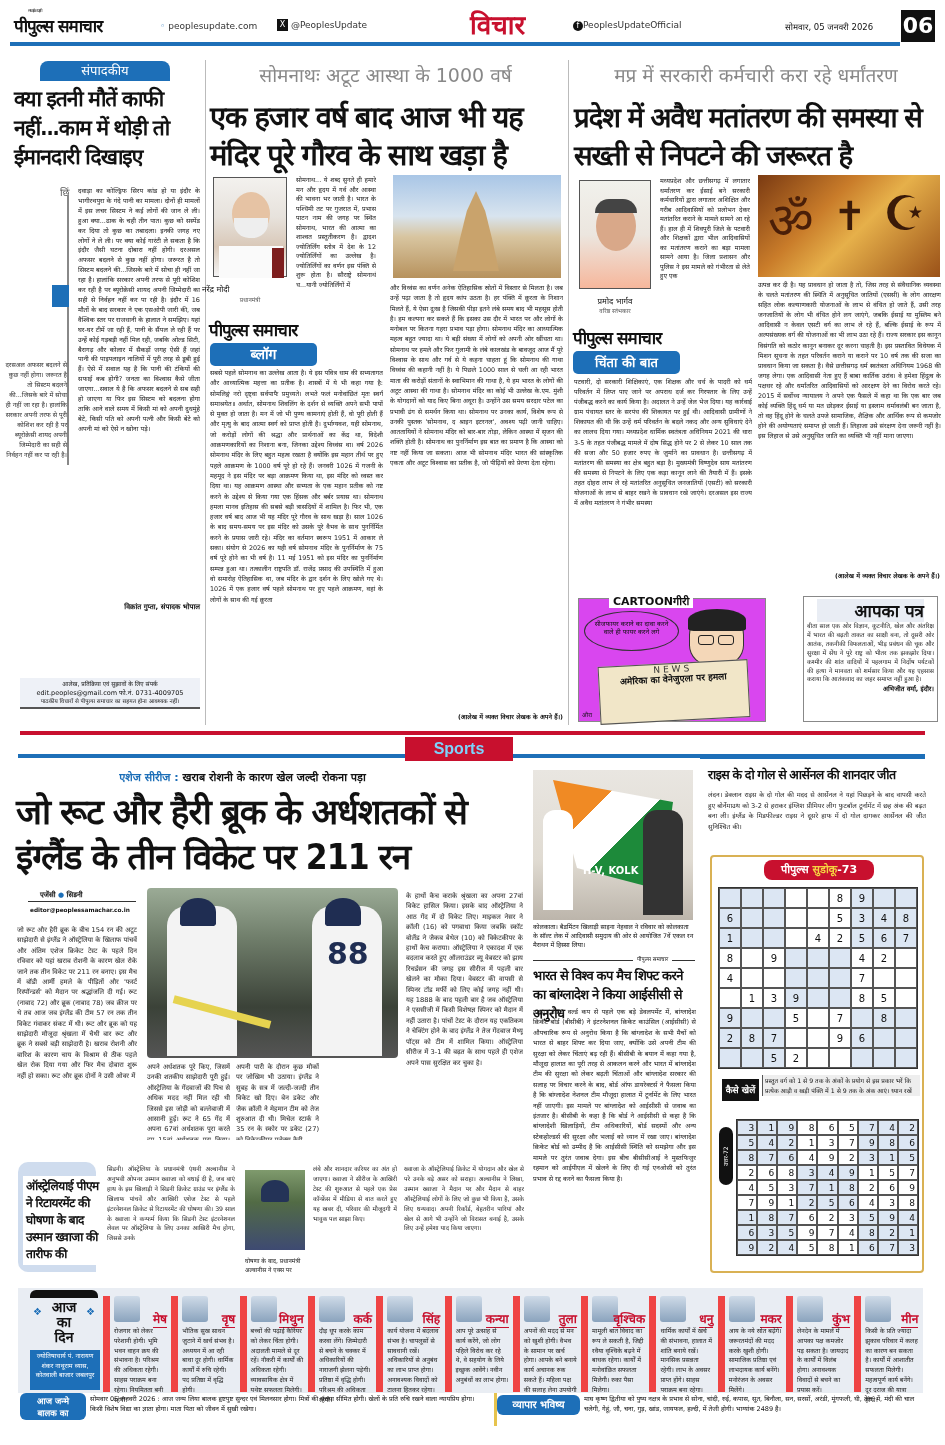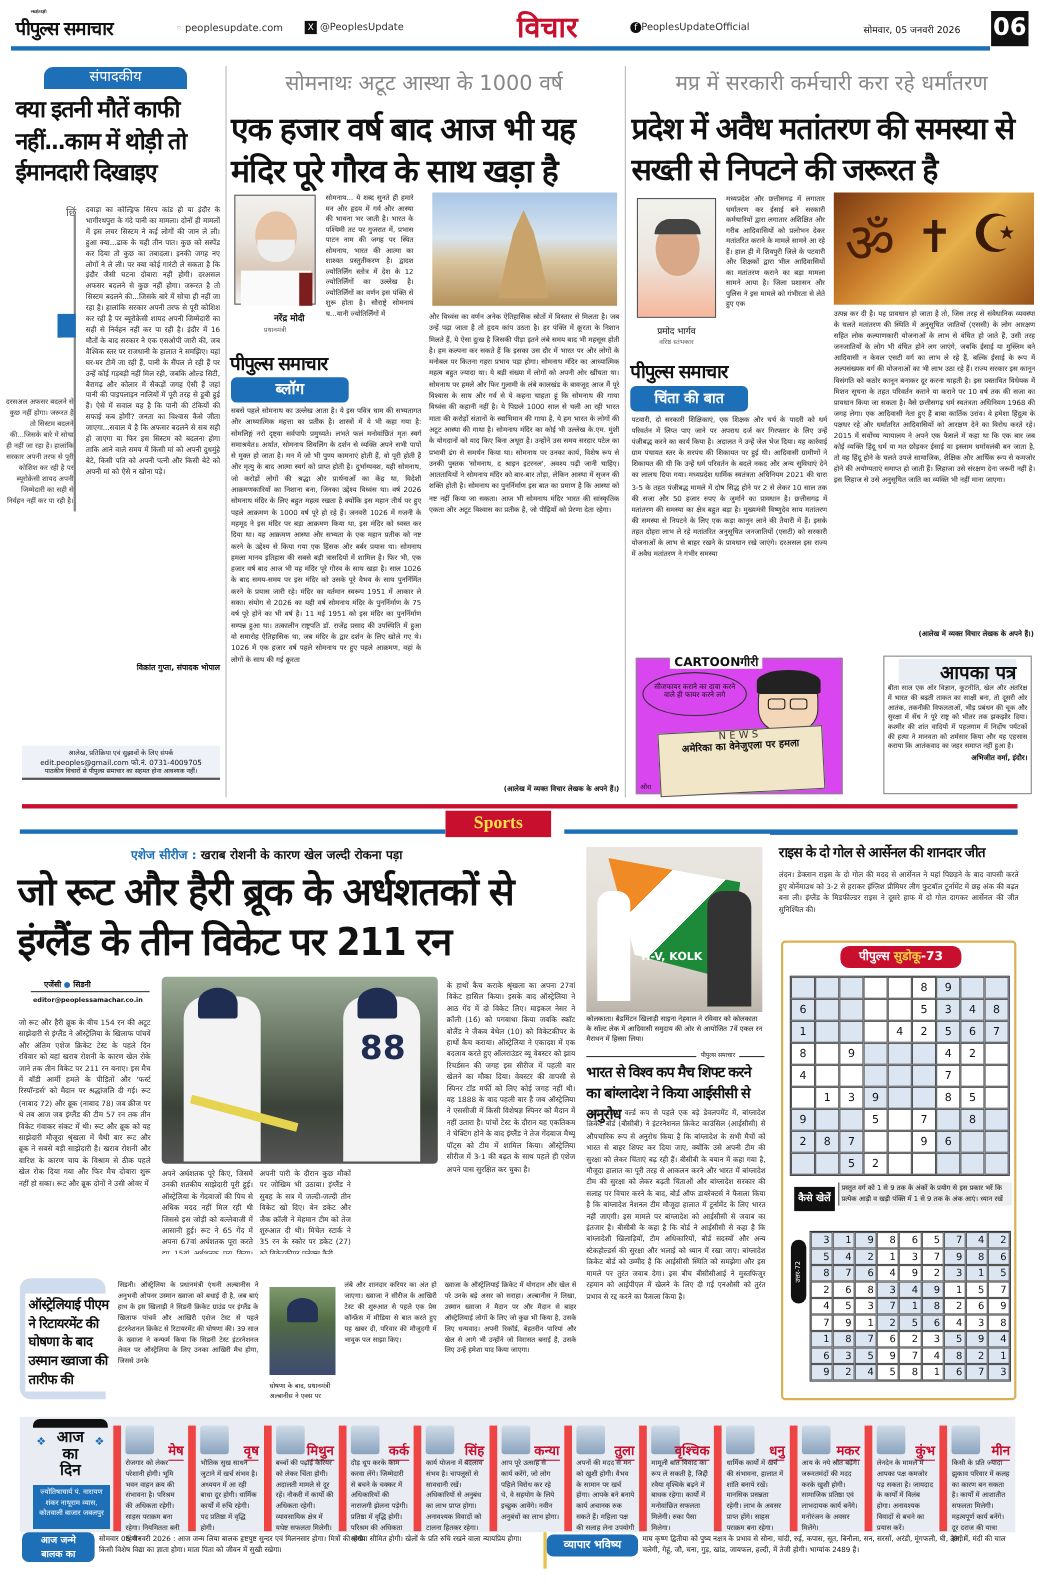--- a/index.html
+++ b/index.html
@@ -60,21 +60,21 @@
 <div class="abs" style="left:568px;top:60px;width:1px;height:665px;background:#bbb"></div>
 
 <div class="abs kicker" style="left:208px;top:62px;width:355px;font-size:19px">सोमनाथः अटूट आस्था के 1000 वर्ष</div>
 <div class="abs hd big" style="left:210px;top:98px;width:355px;font-size:29px;line-height:38px">एक हजार वर्ष बाद आज भी यह मंदिर पूरे गौरव के साथ खड़ा है</div>
 <div class="abs" style="left:213px;top:177px;width:74px;height:100px;border:1px solid #555;background:linear-gradient(180deg,#f3f1ee 0%,#e7e2dc 40%,#d9c8b8 70%,#f5f5f5 100%)">
   <div style="position:absolute;left:18px;top:14px;width:38px;height:44px;border-radius:50%;background:#e6c3a4"></div>
   <div style="position:absolute;left:20px;top:40px;width:34px;height:20px;border-radius:0 0 15px 15px;background:#eee"></div>
   <div style="position:absolute;left:5px;top:68px;width:64px;height:32px;background:#fafafa"></div>
   <div style="position:absolute;left:58px;top:70px;width:12px;height:30px;background:#7d1e1e"></div>
 </div>
-<div class="abs" style="left:226px;top:283px;width:74px;text-align:center;font-size:8px;font-weight:bold">नरेंद्र मोदी</div>
+<div class="abs" style="left:202px;top:283px;width:74px;text-align:left;font-size:8px;font-weight:normal">नरेंद्र मोदी</div>
 <div class="abs" style="left:213px;top:296px;width:74px;text-align:center;font-size:6px;color:#555">प्रधानमंत्री</div>
 <div class="abs txt" style="left:296px;top:176px;width:80px;height:192px;line-height:9.5px">सोमनाथ... ये शब्द सुनते ही हमारे मन और हृदय में गर्व और आस्था की भावना भर जाती है। भारत के पश्चिमी तट पर गुजरात में, प्रभास पाटन नाम की जगह पर स्थित सोमनाथ, भारत की आत्मा का शाश्वत प्रस्तुतीकरण है। द्वादश ज्योतिर्लिंग स्तोत्र में देश के 12 ज्योतिर्लिंगों का उल्लेख है। ज्योतिर्लिंगों का वर्णन इस पंक्ति से शुरू होता है। सौराष्ट्रे सोमनाथं च...यानी ज्योतिर्लिंगों में</div>
 <div class="abs" style="left:209px;top:318px;font-size:17px;font-weight:bold;letter-spacing:-1px">पीपुल्स समाचार</div>
 <div class="abs" style="left:210px;top:343px;width:107px;height:23px;background:#1d6fb8;border-radius:5px;color:#fff;font-size:14px;font-weight:bold;text-align:center;line-height:23px">ब्लॉग</div>
 <div class="abs ph" style="left:393px;top:175px;width:168px;height:103px;background:linear-gradient(180deg,#a9c6e6 0%,#d8e4ef 40%,#d8c5a0 60%,#b7925d 100%)">
   <div style="position:absolute;left:60px;top:16px;width:46px;height:80px;background:#c9a36c;clip-path:polygon(50% 0,70% 25%,85% 60%,100% 100%,0 100%,15% 60%,30% 25%)"></div>
 </div>
 <div class="abs txt" style="left:210px;top:368px;width:173px;height:357px;line-height:10.3px">सबसे पहले सोमनाथ का उल्लेख आता है। ये इस पवित्र धाम की सभ्यतागत और आध्यात्मिक महत्ता का प्रतीक है। शास्त्रों में ये भी कहा गया है: सोमलिङ्गं नरो दृष्ट्वा सर्वपापैः प्रमुच्यते। लभते फलं मनोवांछितं मृतः स्वर्गं समाश्रयेत॥ अर्थात, सोमनाथ शिवलिंग के दर्शन से व्यक्ति अपने सभी पापों से मुक्त हो जाता है। मन में जो भी पुण्य कामनाएं होती हैं, वो पूरी होती हैं और मृत्यु के बाद आत्मा स्वर्ग को प्राप्त होती है। दुर्भाग्यवश, यही सोमनाथ, जो करोड़ों लोगों की श्रद्धा और प्रार्थनाओं का केंद्र था, विदेशी आक्रमणकारियों का निशाना बना, जिनका उद्देश्य विध्वंस था। वर्ष 2026 सोमनाथ मंदिर के लिए बहुत महत्व रखता है क्योंकि इस महान तीर्थ पर हुए पहले आक्रमण के 1000 वर्ष पूरे हो रहे हैं। जनवरी 1026 में गजनी के महमूद ने इस मंदिर पर बड़ा आक्रमण किया था, इस मंदिर को ध्वस्त कर दिया था। यह आक्रमण आस्था और सभ्यता के एक महान प्रतीक को नष्ट करने के उद्देश्य से किया गया एक हिंसक और बर्बर प्रयास था। सोमनाथ हमला मानव इतिहास की सबसे बड़ी त्रासदियों में शामिल है। फिर भी, एक हजार वर्ष बाद आज भी यह मंदिर पूरे गौरव के साथ खड़ा है। साल 1026 के बाद समय-समय पर इस मंदिर को उसके पूरे वैभव के साथ पुनर्निर्मित करने के प्रयास जारी रहे। मंदिर का वर्तमान स्वरूप 1951 में आकार ले सका। संयोग से 2026 का यही वर्ष सोमनाथ मंदिर के पुनर्निर्माण के 75 वर्ष पूरे होने का भी वर्ष है। 11 मई 1951 को इस मंदिर का पुनर्निर्माण सम्पन्न हुआ था। तत्कालीन राष्ट्रपति डॉ. राजेंद्र प्रसाद की उपस्थिति में हुआ वो समारोह ऐतिहासिक था, जब मंदिर के द्वार दर्शन के लिए खोले गए थे। 1026 में एक हजार वर्ष पहले सोमनाथ पर हुए पहले आक्रमण, वहां के लोगों के साथ की गई क्रूरता</div>
 <div class="abs txt" style="left:390px;top:283px;width:173px;height:425px;line-height:10.3px">और विध्वंस का वर्णन अनेक ऐतिहासिक स्रोतों में विस्तार से मिलता है। जब उन्हें पढ़ा जाता है तो हृदय कांप उठता है। हर पंक्ति में क्रूरता के निशान मिलते हैं, ये ऐसा दुःख है जिसकी पीड़ा इतने लंबे समय बाद भी महसूस होती है। हम कल्पना कर सकते हैं कि इसका उस दौर में भारत पर और लोगों के मनोबल पर कितना गहरा प्रभाव पड़ा होगा। सोमनाथ मंदिर का आध्यात्मिक महत्व बहुत ज्यादा था। ये बड़ी संख्या में लोगों को अपनी ओर खींचता था। सोमनाथ पर हमले और फिर गुलामी के लंबे कालखंड के बावजूद आज मैं पूरे विश्वास के साथ और गर्व से ये कहना चाहता हूं कि सोमनाथ की गाथा विध्वंस की कहानी नहीं है। ये पिछले 1000 साल से चली आ रही भारत माता की करोड़ों संतानों के स्वाभिमान की गाथा है, ये हम भारत के लोगों की अटूट आस्था की गाथा है। सोमनाथ मंदिर का कोई भी उल्लेख के.एम. मुंशी के योगदानों को याद किए बिना अधूरा है। उन्होंने उस समय सरदार पटेल का प्रभावी ढंग से समर्थन किया था। सोमनाथ पर उनका कार्य, विशेष रूप से उनकी पुस्तक 'सोमनाथ, द श्राइन इटरनल', अवश्य पढ़ी जानी चाहिए। आततायियों ने सोमनाथ मंदिर को बार-बार तोड़ा, लेकिन आस्था में सृजन की शक्ति होती है। सोमनाथ का पुनर्निर्माण इस बात का प्रमाण है कि आस्था को नष्ट नहीं किया जा सकता। आज भी सोमनाथ मंदिर भारत की सांस्कृतिक एकता और अटूट विश्वास का प्रतीक है, जो पीढ़ियों को प्रेरणा देता रहेगा।</div>
 <div class="abs" style="left:420px;top:712px;width:143px;font-size:6.4px;font-weight:bold;text-align:right">(आलेख में व्यक्त विचार लेखक के अपने हैं।)</div>
@@ -115,21 +115,21 @@
 </div>
 
 <div class="abs" style="left:803px;top:596px;width:135px;height:126px;border:1px solid #888;padding:2px 3px">
   <div style="background:#e9edf4;text-align:right;font-size:17px;font-weight:bold;margin:0 10px">आपका पत्र</div>
   <div class="txt" style="font-size:6.2px;line-height:8.9px;color:#222">बीता साल एक ओर विज्ञान, कूटनीति, खेल और अंतरिक्ष में भारत की बढ़ती ताकत का साक्षी बना, तो दूसरी ओर आतंक, तकनीकी विफलताओं, भीड़ प्रबंधन की चूक और सुरक्षा में सेंध ने पूरे राष्ट्र को भीतर तक झकझोर दिया। कश्मीर की शांत वादियों में पहलगाम में निर्दोष पर्यटकों की हत्या ने मानवता को शर्मसार किया और यह एहसास कराया कि आतंकवाद का जहर समाप्त नहीं हुआ है।</div>
   <div style="text-align:right;font-size:6.5px;font-weight:bold">अभिजीत वर्मा, इंदौर।</div>
 </div>
 
 <div class="abs redrule" style="left:20px;top:731px;width:905px;height:4px"></div>
 
-<div class="abs" style="left:405px;top:737px;width:96px;height:24px;background:#c8102e;color:#fde047;font-family:Liberation Serif, serif;font-weight:bold;font-size:16px;text-align:center;line-height:24px">Sports</div>
+<div class="abs" style="left:405px;top:737px;width:108px;height:24px;background:#c8102e;color:#7dd3fc;font-family:Liberation Sans, sans-serif;font-weight:bold;font-size:16px;text-align:center;line-height:24px">Sports</div>
 <div class="abs rule" style="left:18px;top:754px;width:387px"></div>
 <div class="abs rule" style="left:513px;top:754px;width:412px"></div>
 
 <div class="abs" style="left:20px;top:769px;width:445px;text-align:center;font-size:11px;font-weight:bold"><span class="blue">एशेज सीरीज :</span> <span>खराब रोशनी के कारण खेल जल्दी रोकना पड़ा</span></div>
 <div class="abs hd" style="left:16px;top:790px;width:470px;font-size:35px;line-height:45px">जो रूट और हैरी ब्रूक के अर्धशतकों से इंग्लैंड के तीन विकेट पर 211 रन</div>
 <div class="abs" style="left:40px;top:890px;font-size:7px;font-weight:bold"><span>एजेंसी</span> <span style="color:#1d6fb8">●</span> <span>सिडनी</span></div>
 <div class="abs" style="left:28px;top:901px;width:108px;height:1px;background:#333"></div>
 <div class="abs" style="left:30px;top:907px;font-size:5.8px;font-weight:bold">editor@peoplessamachar.co.in</div>
 <div class="abs txt" style="left:17px;top:925px;width:120px;height:215px;font-size:6.7px;line-height:10.4px">जो रूट और हैरी ब्रूक के बीच 154 रन की अटूट साझेदारी से इंग्लैंड ने ऑस्ट्रेलिया के खिलाफ पांचवें और अंतिम एशेज क्रिकेट टेस्ट के पहले दिन रविवार को यहां खराब रोशनी के कारण खेल रोके जाने तक तीन विकेट पर 211 रन बनाए। इस मैच में बॉडी आर्मी हमले के पीड़ितों और 'फर्स्ट रिस्पॉन्डर्स' को मैदान पर श्रद्धांजलि दी गई। रूट (नाबाद 72) और ब्रूक (नाबाद 78) जब क्रीज पर थे तब आज जब इंग्लैंड की टीम 57 रन तक तीन विकेट गंवाकर संकट में थी। रूट और ब्रूक को यह साझेदारी मौजूदा श्रृंखला में चैथी बार रूट और ब्रूक ने सबसे बड़ी साझेदारी है। खराब रोशनी और बारिश के कारण चाय के विश्राम से ठीक पहले खेल रोक दिया गया और फिर मैच दोबारा शुरू नहीं हो सका। रूट और ब्रूक दोनों ने उसी ओवर में</div>
 <div class="abs" style="left:147px;top:888px;width:251px;height:170px;border-radius:4px;background:linear-gradient(180deg,#9bab96 0%,#6f7d6a 30%,#3b4238 70%,#555 100%)">

